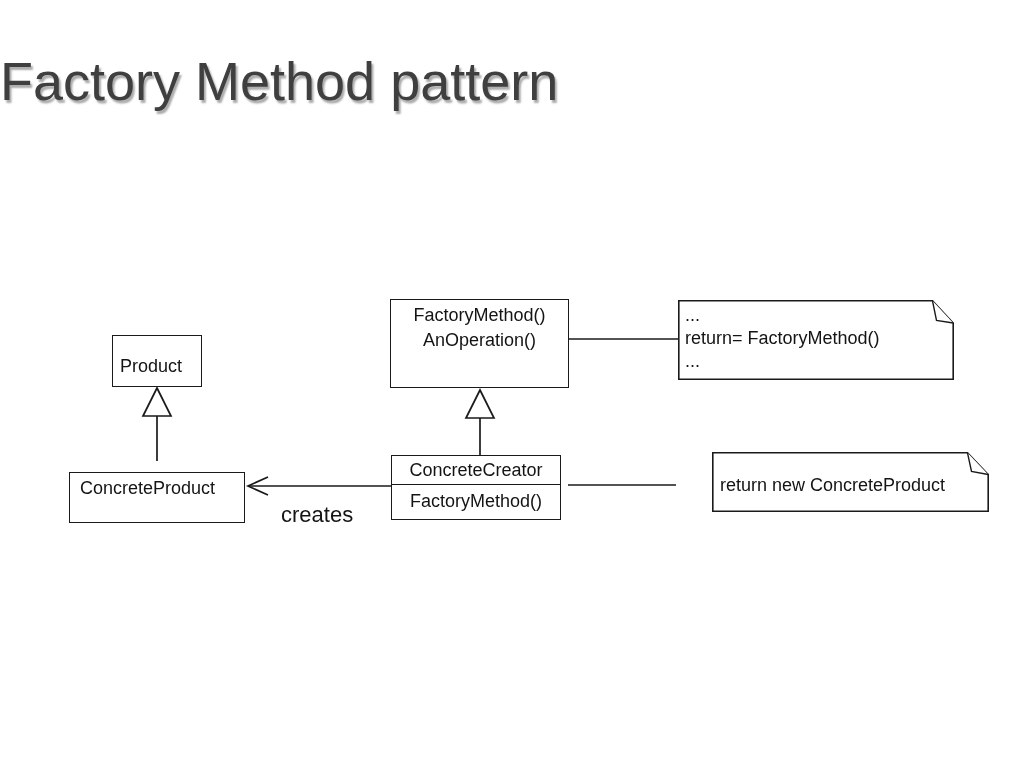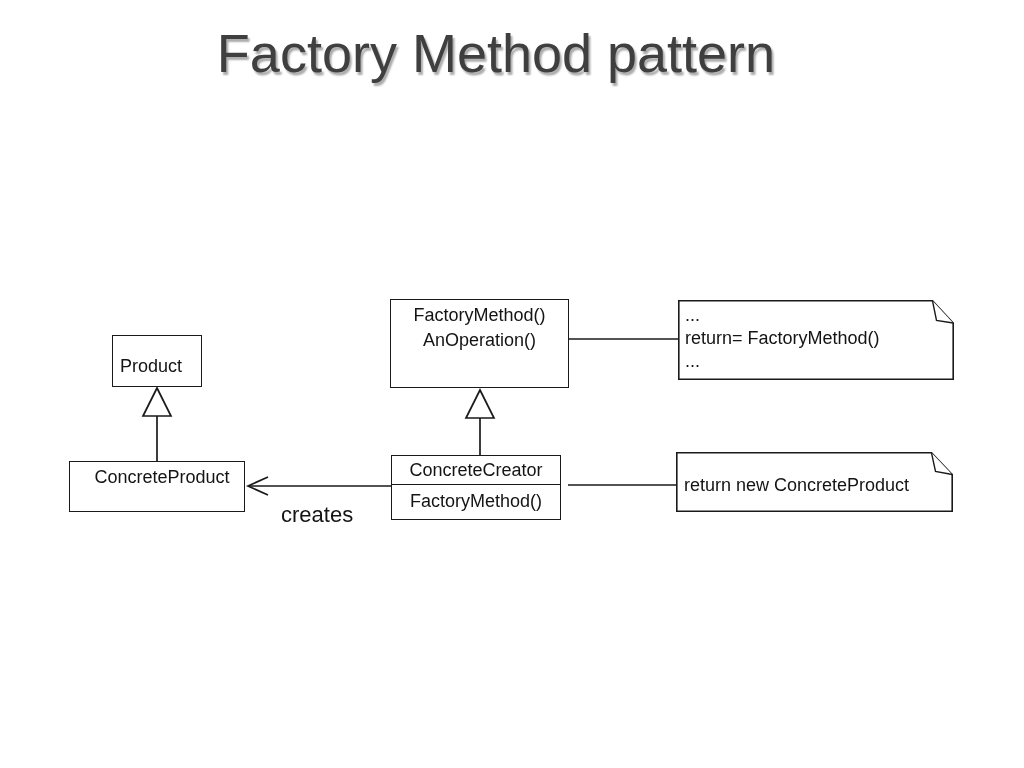--- a/index.html
+++ b/index.html
@@ -6,22 +6,21 @@
   .canvas {
     position:relative;
     width:1024px; height:768px;
     background:#ffffff;
     overflow:hidden;
     font-family:"Liberation Sans", sans-serif;
   }
 
   
   .slide-title {
-    position:absolute; top:20px; left:0; width:992px;
-    text-align:center;
+    position:absolute; top:48px; left:0; width:992px;
     font-size:54px; line-height:66px;
     color:#3f3f3f;
     text-shadow:2px 3px 2px #ababab;
     letter-spacing:0px;
   }
 
   
   .uml-box {
     position:absolute;
     box-sizing:border-box;
@@ -34,40 +33,40 @@
   .uml-box .uml-head {
     box-sizing:border-box;
     display:flex; align-items:center; justify-content:center;
     border-bottom:1.6px solid #1a1a1a;
   }
   .uml-box .uml-body {
     text-align:center;
     line-height:25px;
   }
   .box-product        { left:112px; top:335px; width:90px;  height:52px; padding:20px 0 0 7px; }
-  .box-concrete-product { left:69px; top:461px; width:176px; height:51px; padding:5px 0 10px 10px;text-align:center; }
+  .box-concrete-product { left:69px; top:472px; width:176px; height:51px; padding:5px 0 10px 10px; }
   .box-creator        { left:390px; top:299px; width:179px; height:89px; }
   .box-creator .uml-head { height:28px; }
   .box-creator .uml-body { padding-top:3px; }
   .box-concrete-creator { left:391px; top:455px; width:170px; height:65px; }
   .box-concrete-creator .uml-head { height:29px; }
   .box-concrete-creator .uml-body { padding-top:4px; }
 
   
   .uml-note { position:absolute; z-index:2; }
   .uml-note svg { position:absolute; left:0; top:0; }
   .note-body { fill:#ffffff; stroke:#1a1a1a; stroke-width:1.6; }
   .note-fold { fill:#ffffff; stroke:#1a1a1a; stroke-width:1.4; }
   .note-text {
     position:absolute; left:7px; top:4px; right:24px;
     color:#141414; font-size:18px; line-height:23px;
     white-space:nowrap;
   }
   .note-creator { left:678px; top:300px; width:276px; height:80px; }
-  .note-concrete { left:676px; top:452px; width:277px; height:60px; }
+  .note-concrete { left:712px; top:452px; width:277px; height:60px; }
   .note-concrete .note-text { top:22px; left:8px; }
 
   
   .connectors {
     position:absolute; left:0; top:0; z-index:1;
     pointer-events:none;
   }
   .ln  { stroke:#1a1a1a; stroke-width:1.7; fill:none; }
   .tri { stroke:#1a1a1a; stroke-width:1.7; fill:#ffffff; }
 

